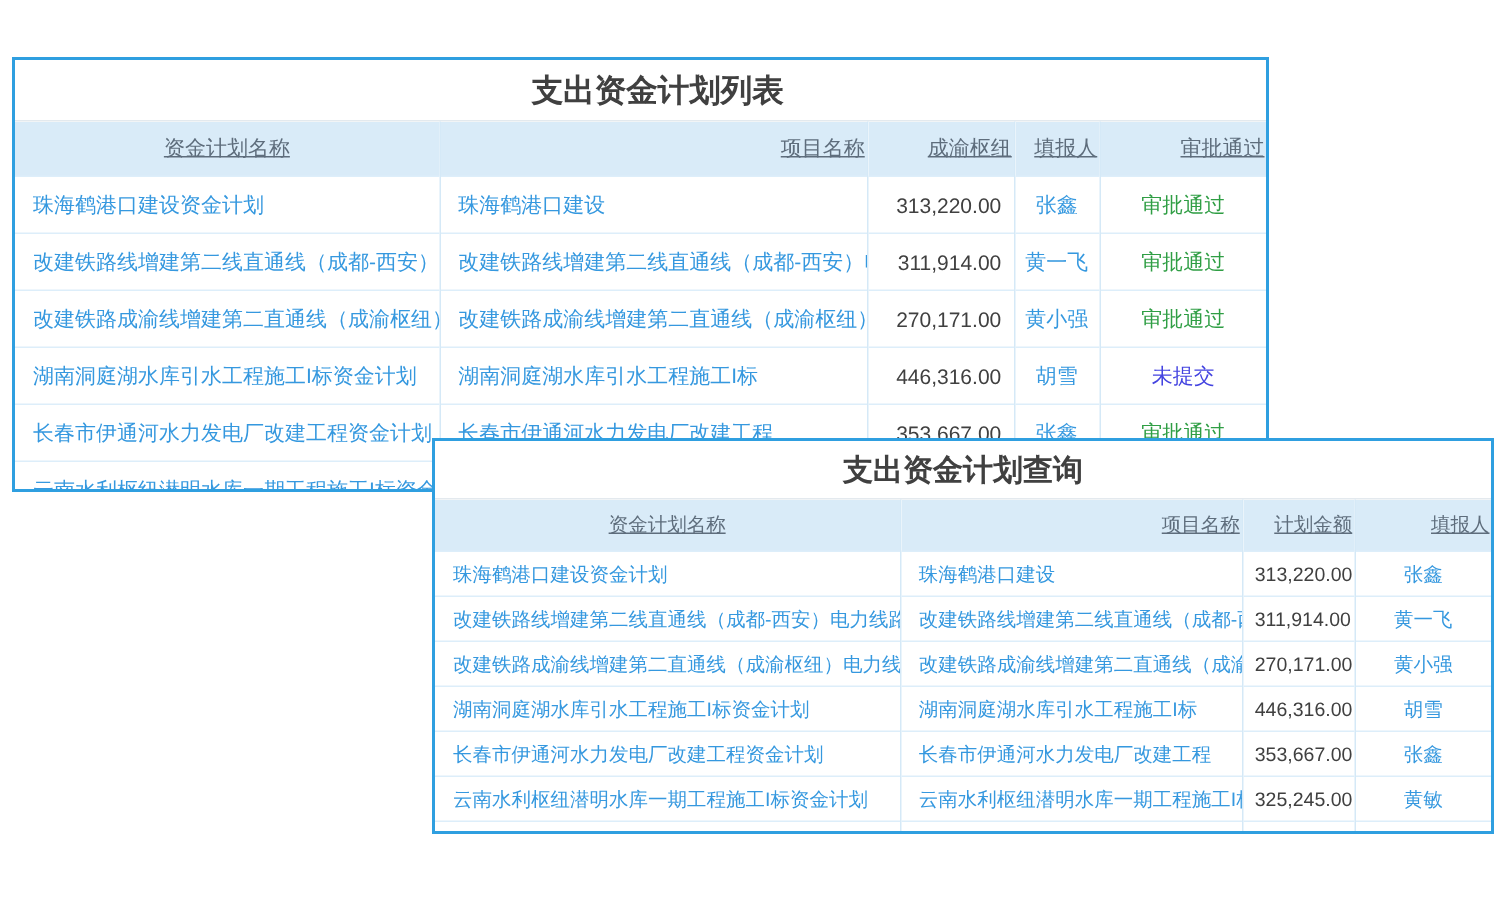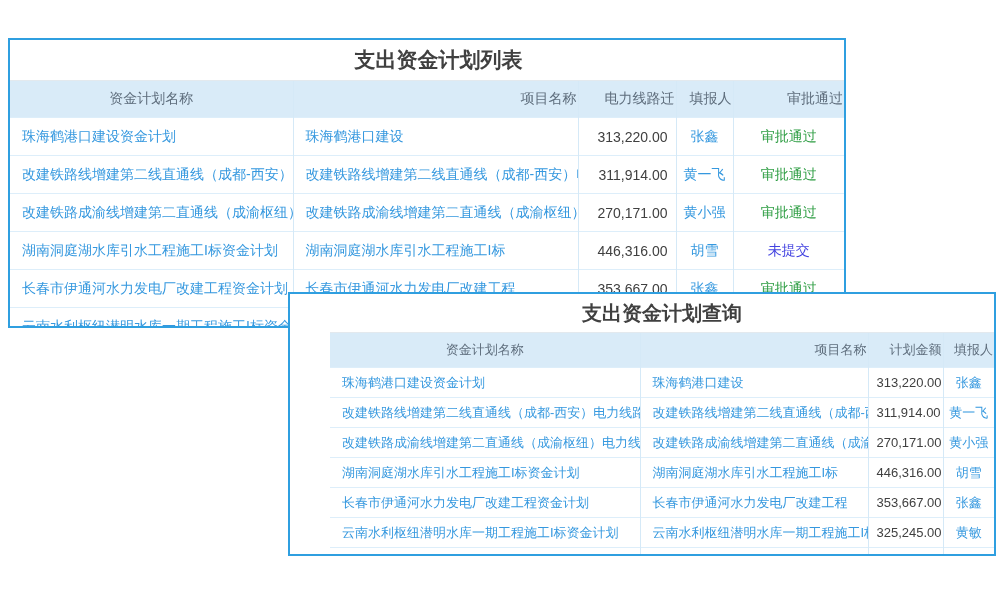--- a/index.html
+++ b/index.html
@@ -6,32 +6,32 @@
   body{
     width:1000px;height:600px;background:#ffffff;position:relative;
     font-family:"Liberation Sans","DejaVu Sans",sans-serif;
     overflow:hidden;
   }
   .panel{
     position:absolute;background:#ffffff;box-sizing:border-box;
     border:2px solid #2f9fe0;overflow:hidden;
   }
   #panel1{left:8px;top:38px;width:838px;height:290px;z-index:1;}
-  #panel2{left:288px;top:292px;width:708px;height:264px;z-index:2;padding-left:40px;}
+  #panel2{left:288px;top:292px;width:708px;height:264px;z-index:2;}
   .panel-title{
     display:flex;align-items:center;justify-content:center;
     font-weight:bold;color:#404040;border-bottom:1px solid #e3e9ee;
     background:#ffffff;
   }
   #panel1 .panel-title{height:40px;font-size:21px;padding-left:23px;}
   #panel2 .panel-title{height:38px;font-size:20px;}
   table{width:100%;border-collapse:collapse;table-layout:fixed;}
   th{
     background:#d9ebf8;color:#5e6d7c;font-weight:normal;text-align:center;
-    overflow:hidden;white-space:nowrap;
+    overflow:hidden;white-space:nowrap;text-decoration:underline;
   }
   #panel1 th{height:34px;font-size:14px;}
   #panel2 th{height:32px;font-size:13px;}
   td{overflow:hidden;white-space:nowrap;}
   #panel1 td{height:35px;font-size:14px;}
   #panel2 td{height:27px;font-size:13px;}
   th + th, td + td{border-left:1px solid #d5e9f7;text-align:right;}
   tbody td{border-top:1px solid #ddeefa;}
   .cell-link{color:#3598df;text-align:left;padding:0 12px;margin-top:44px;}
   .cell-amount{color:#404040;text-align:right;padding:0 8px;}
@@ -49,21 +49,21 @@
       <col style="width:283px">
         <col style="width:285px">
         <col style="width:98px">
         <col style="width:57px">
         <col>
     </colgroup>
     <thead>
       <tr>
         <th>资金计划名称</th>
         <th>项目名称</th>
-        <th>电力线路迁</th>
+        <th>成渝枢纽</th>
         <th>填报人</th>
         <th>审批通过</th>
       </tr>
     </thead>
     <tbody id="p1-body">
   <tr>
     <td class="cell-link">珠海鹤港口建设资金计划</td>
     <td class="cell-link">珠海鹤港口建设</td>
     <td class="cell-amount">313,220.00</td>
     <td class="cell-person">张鑫</td>

